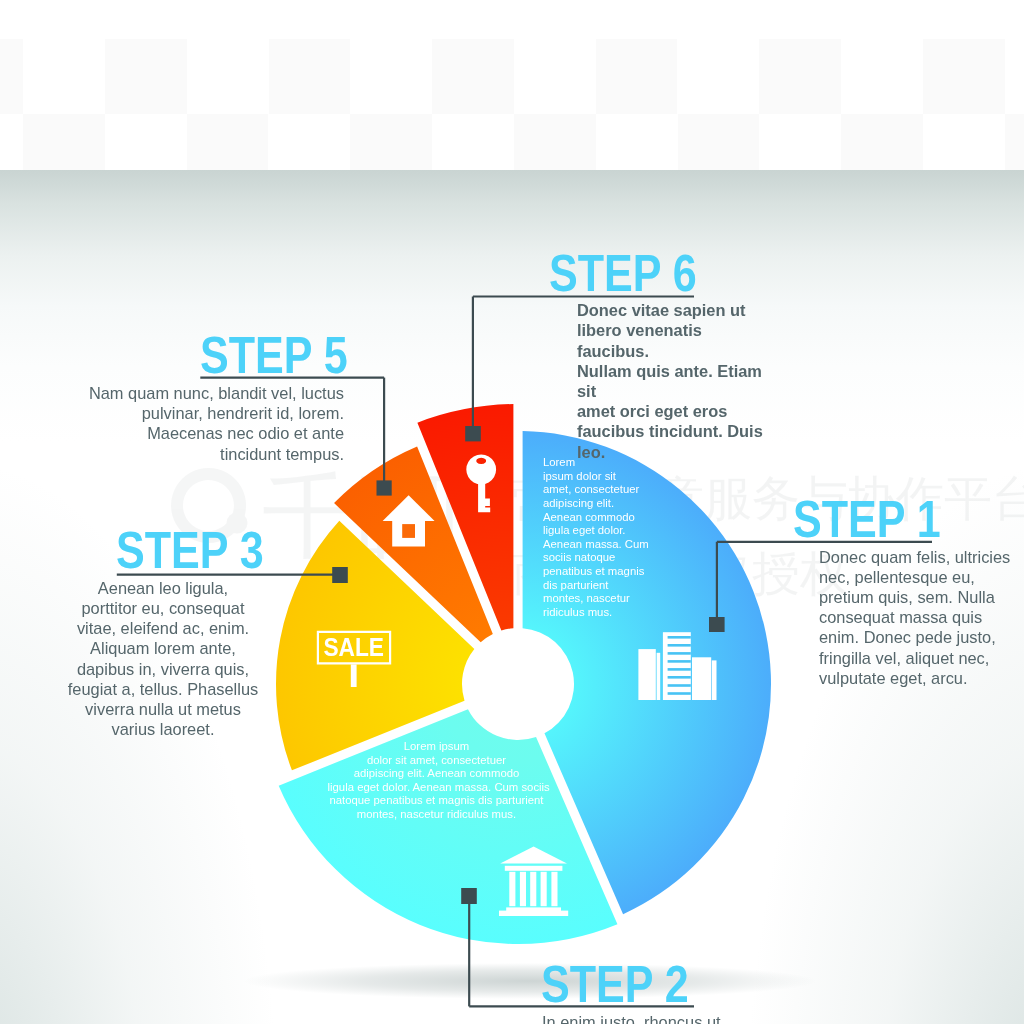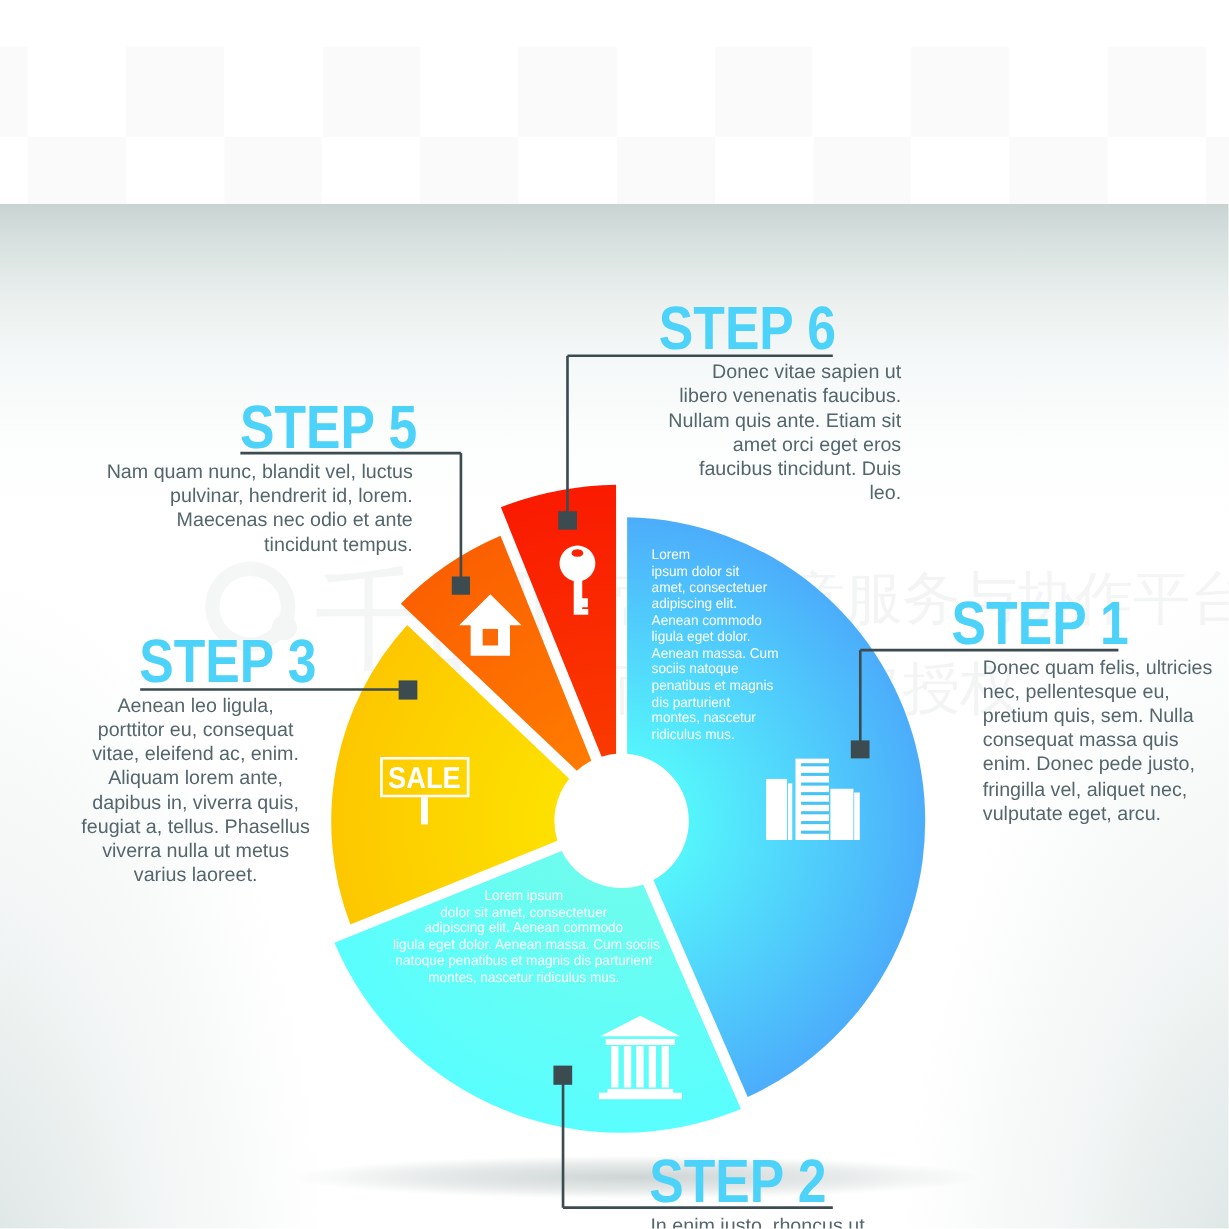--- a/index.html
+++ b/index.html
@@ -39,21 +39,21 @@
   
   #lb1{left:792.5px;top:324px;}
   #bd1{left:819px;top:376.5px;width:201px;text-align:left;}
   #lb2{left:540.5px;top:789.3px;}
   #bd2{left:542px;top:841.8px;width:210px;text-align:left;}
   #lb3{left:115.5px;top:355.3px;}
   #bd3{left:67px;top:407.8px;width:192px;text-align:center;}
   #lb5{left:199.5px;top:159.7px;}
   #bd5{left:86px;top:213px;width:258px;text-align:right;}
   #lb6{left:548.5px;top:77.5px;}
-  #bd6{left:551px;top:130.2px;width:200px;text-align:right;}
+  #bd6{left:577px;top:130.2px;width:200px;text-align:left;font-weight:bold;}
 </style>
 </head>
 <body>
 
 <div id="root">
 
   <div id="checker">
       <div class="cell" style="left:-58.7px;top:39.3px;width:81.8px;height:74.3px"></div>
       <div class="cell" style="left:104.9px;top:39.3px;width:81.8px;height:74.3px"></div>
       <div class="cell" style="left:268.5px;top:39.3px;width:81.8px;height:74.3px"></div>

